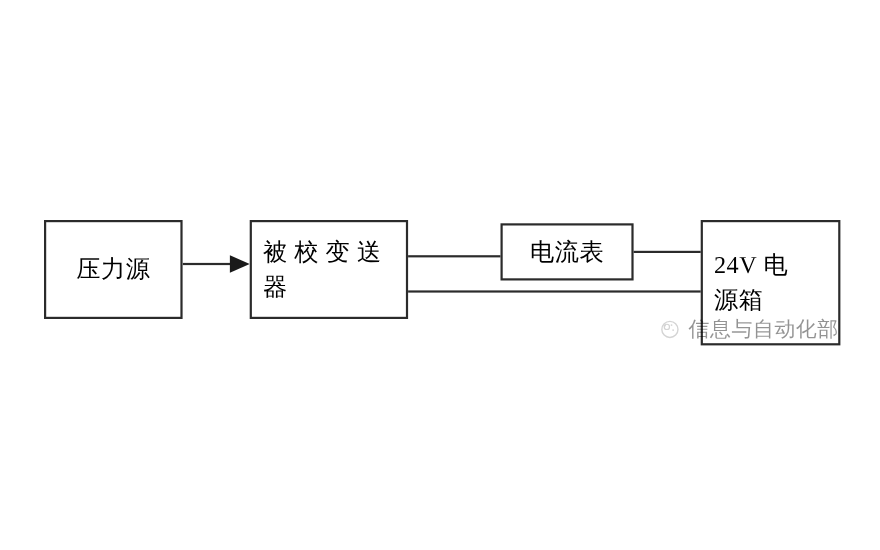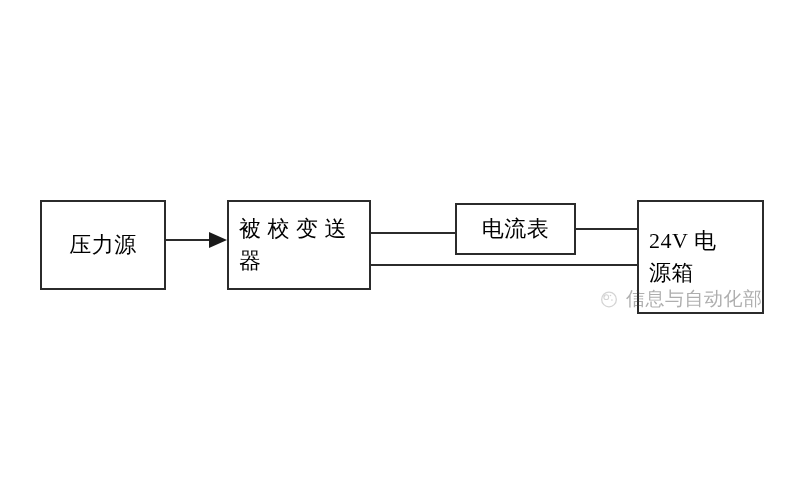--- a/index.html
+++ b/index.html
@@ -101,21 +101,21 @@
     pointer-events: none;
   }
   #watermark-logo-icon {
     width: 22px;
     height: 22px;
     flex: 0 0 22px;
   }
   #watermark-text {
     font-family: "Liberation Serif", "DejaVu Serif", serif;
     font-size: 19px;
-    color: #404040;
+    color: #000000;
     letter-spacing: 0.5px;
     white-space: nowrap;
   }
 </style>
 </head>
 <body>
 
 <div id="canvas">
 
   <div class="wire h" id="wire-source-to-transmitter"></div>

